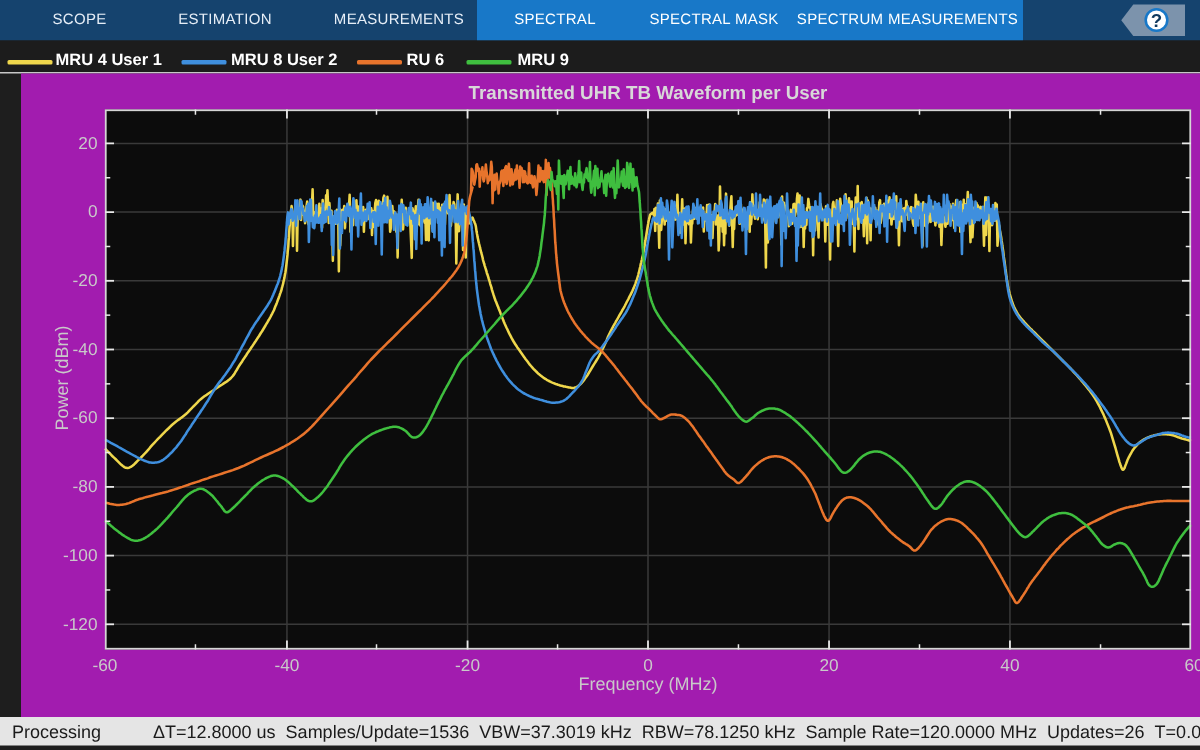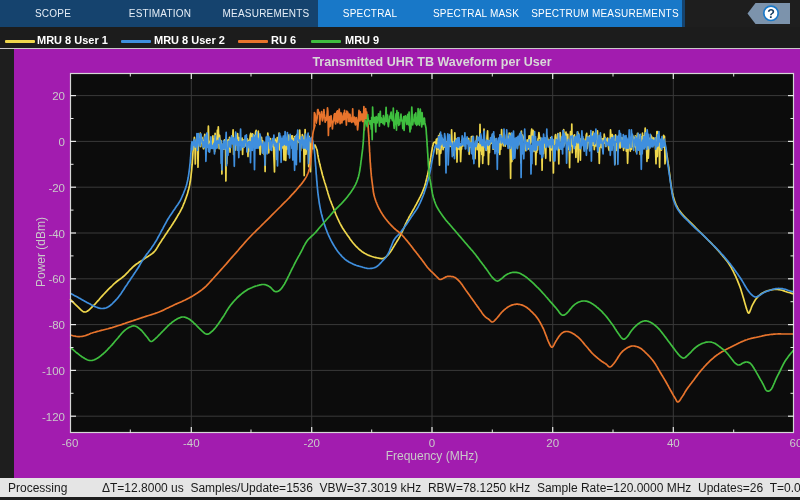--- a/index.html
+++ b/index.html
@@ -1,48 +1,48 @@
 <!DOCTYPE html>
 <html><head><meta charset="utf-8"><style>
 *{margin:0;padding:0;box-sizing:border-box}
 html,body{width:800px;height:500px;overflow:hidden;background:#1E1E1E;
   font-family:"Liberation Sans",sans-serif;}
-#toolbar{position:absolute;left:0;top:0;width:685px;height:27px;background:#15436E;text-decoration:underline;}
+#toolbar{position:absolute;left:0;top:0;width:800px;height:27px;background:#15436E;text-decoration:underline;}
 #toolbar .active{position:absolute;left:318px;top:0;width:364px;height:27px;background:#1878C8;}
 .tab{position:absolute;top:8px;font-size:10px;letter-spacing:0.2px;color:#E6EEF7;white-space:nowrap;transform:translateX(-50%);}
 .tabw{color:#FFFFFF;}
 #legend{position:absolute;left:0;top:27px;width:800px;height:21px;background:#1C1C1C;}
 .lline{position:absolute;top:13px;width:30px;height:3px;border-radius:1px;}
 .ltext{position:absolute;top:7px;font-size:11px;font-weight:bold;color:#FFFFFF;white-space:nowrap;}
 #sep{position:absolute;left:0;top:48px;width:800px;height:1px;background:#C8C8C8;}
 #plotarea{position:absolute;left:0;top:49px;width:800px;height:429px;background:#a21caf;margin-left:14px;}
 #title{position:absolute;left:0;top:6px;width:836px;text-align:center;font-size:12.5px;
   font-weight:bold;color:#D8D8D8;}
 #statusbar{position:absolute;left:0;top:478px;width:800px;height:19px;background:#E5E5E5;
   font-size:12px;color:#1A1A1A;}
 #statusbar span{position:absolute;top:3px;white-space:nowrap;}
 svg text{font-family:"Liberation Sans",sans-serif;font-size:11.5px;fill:#C9C9C9;}
 </style></head><body>
 <div id="toolbar">
   <div class="active"></div>
   <span class="tab" style="left:53px">SCOPE</span>
-  <span class="tab" style="left:160px">ESTIMATION</span>
+  <span class="tab" style="left:150px">ESTIMATION</span>
   <span class="tab" style="left:266px">MEASUREMENTS</span>
   <span class="tab tabw" style="left:370px">SPECTRAL</span>
   <span class="tab tabw" style="left:476px">SPECTRAL MASK</span>
   <span class="tab tabw" style="left:605px">SPECTRUM MEASUREMENTS</span>
   <svg style="position:absolute;left:746px;top:2px" width="46" height="23" viewBox="0 0 46 23">
     <path d="M1.5 11.5 L9.5 1 L44 1 L44 22 L9.5 22 Z" fill="#7C93AC"></path>
     <circle cx="25" cy="11.3" r="7.2" fill="#FFFFFF" stroke="#1878C8" stroke-width="1.7"></circle>
     <text x="25" y="15.8" text-anchor="middle" style="font-size:12.5px;font-weight:bold;fill:#10395E">?</text>
   </svg>
 </div>
 <div id="legend">
   <div class="lline" style="left:5px;background:#EFD74C"></div>
-    <span class="ltext" style="left:37px">MRU 8 User 1</span>
+    <span class="ltext" style="left:37px">MRU 4 User 1</span>
   <div class="lline" style="left:121px;background:#3F8FDE"></div>
     <span class="ltext" style="left:154px">MRU 8 User 2</span>
   <div class="lline" style="left:238px;background:#E8742C"></div>
     <span class="ltext" style="left:271px">RU 6</span>
   <div class="lline" style="left:311px;background:#3FBF3F"></div>
     <span class="ltext" style="left:345px">MRU 9</span>
 </div>
 <div id="sep"></div>
 <div id="plotarea">
 <div id="title">Transmitted UHR TB Waveform per User</div>

